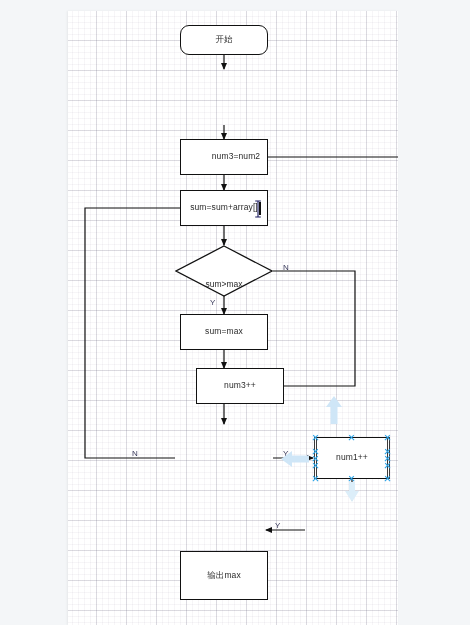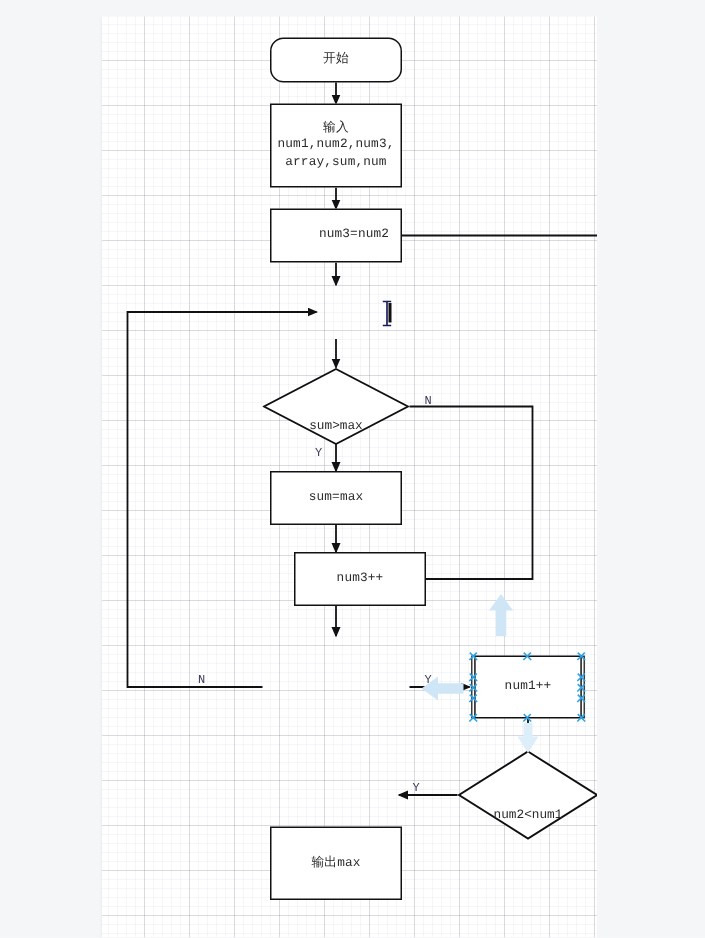--- a/index.html
+++ b/index.html
@@ -29,21 +29,20 @@
     background-color: #ffffff;
     background-image:
       linear-gradient(to right, rgba(120,120,140,0.22) 1px, transparent 1px),
       linear-gradient(to bottom, rgba(120,120,140,0.22) 1px, transparent 1px),
       linear-gradient(to right, rgba(140,120,150,0.07) 1px, transparent 1px),
       linear-gradient(to bottom, rgba(140,120,150,0.07) 1px, transparent 1px);
     background-size: 30px 30px, 30px 30px, 6px 6px, 6px 6px;
     background-position: -2px -1px, -2px -1px, -2px -1px, -2px -1px;
     box-shadow: -1px 0 2px rgba(0,0,0,0.06);
     overflow: hidden;
-    font-family: Liberation Mono, monospace;
   }
   #svg-layer {
     position: absolute;
     left: 0; top: 0;
     width: 402px;
     height: 614px;
   }
   
   .node {
     position: absolute;
@@ -193,30 +192,28 @@
       <path d="M1,10 L12,18 L12,13.5 L29,13.5 L29,6.5 L12,6.5 L12,2 Z" fill="#cfe6f7"></path>
     </svg>
     <svg class="dir-arrow" style="left:276px; top:470px; width:16px; height:22px;" viewBox="0 0 16 22" xmlns="http://www.w3.org/2000/svg">
       <path d="M8,21 L15,10 L11,10 L11,1 L5,1 L5,10 L1,10 Z" fill="#dceef9"></path>
     </svg>
 
     <div class="node terminator" style="left:112px; top:14px; width:88px; height:30px;">
       <span class="lbl">开始</span>
     </div>
 
-    <div class="node" style="left:112px; top:58px; width:88px; height:56px;">
-      <span class="lbl">输入
-num1,num2,num3,
-array,sum,num</span>
-    </div>
 
     <div class="node" style="left:112px; top:128px; width:88px; height:36px;padding-left:24px;">
       <span class="lbl">num3=num2</span>
     </div>
 
+    <div class="node" style="left:112px; top:179px; width:88px; height:36px;">
+      <span class="lbl">sum=sum+array[]</span>
+    </div>
     <div class="text-cursor" style="left:191px; top:191px; height:13px;"></div>
     <svg class="ibeam" style="left:186px; top:189px; width:8px; height:18px;" viewBox="0 0 8 18" xmlns="http://www.w3.org/2000/svg">
       <path d="M1.2,1 L6.8,1 M4,1 L4,17 M1.2,17 L6.8,17" stroke="#1a1a5e" stroke-width="1.1" fill="none"></path>
     </svg>
 
     <div class="diamond-wrap" style="left:107px; top:234px; width:98px; height:52px;">
       <svg width="98" height="52" viewBox="0 0 98 52" xmlns="http://www.w3.org/2000/svg">
         <polygon points="49,1 97,26 49,51 1,26" fill="#ffffff" stroke="#111111" stroke-width="1.3"></polygon>
       </svg>
       <span class="lbl">sum&gt;max</span>
@@ -242,26 +239,20 @@
     <div class="sel-handle" style="left:244px; top:437px;"></div>
     <div class="sel-handle" style="left:244px; top:444px;"></div>
     <div class="sel-handle" style="left:244px; top:451px;"></div>
     <div class="sel-handle" style="left:316px; top:437px;"></div>
     <div class="sel-handle" style="left:316px; top:444px;"></div>
     <div class="sel-handle" style="left:316px; top:451px;"></div>
     <div class="sel-handle" style="left:244px; top:464px;"></div>
     <div class="sel-handle" style="left:280px; top:464px;"></div>
     <div class="sel-handle" style="left:316px; top:464px;"></div>
 
-    <div class="diamond-wrap" style="left:237px; top:489px; width:94px; height:60px;">
-      <svg width="94" height="60" viewBox="0 0 94 60" xmlns="http://www.w3.org/2000/svg">
-        <polygon points="47,1 93,30 47,59 1,30" fill="#ffffff" stroke="#111111" stroke-width="1.3"></polygon>
-      </svg>
-      <span class="lbl">num2&lt;num1</span>
-    </div>
 
     <div class="node" style="left:112px; top:492px; width:88px; height:49px;margin-top:48px;">
       <span class="lbl">输出max</span>
     </div>
 
 
     <span class="edge-label" style="left:215px; top:252px;">N</span>
     <span class="edge-label" style="left:142px; top:287px;">Y</span>
     <span class="edge-label" style="left:64px; top:438px;">N</span>
     <span class="edge-label" style="left:215px; top:438px;">Y</span>

